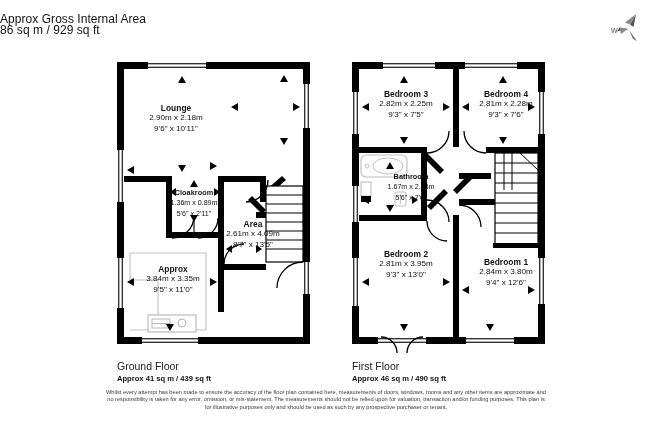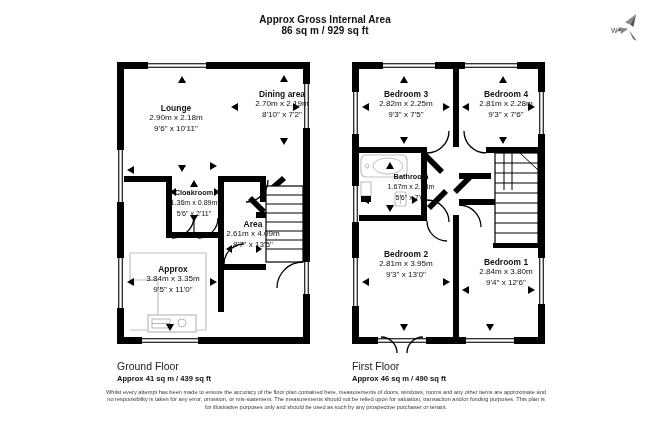--- a/index.html
+++ b/index.html
@@ -19,23 +19,23 @@
     position: absolute;
     inset: 0;
     width: 650px;
     height: 433px;
   }
   .abs { position: absolute; }
 
   
   #header {
     left: 0; right: 0; top: 14px;
-    text-align: center;
-    font-size: 10px;
-    font-weight: bold;
+    text-align: left;
+    font-size: 12px;
+    font-weight: normal;
     line-height: 11px;
     letter-spacing: 0.05px;
   }
 
   
   #compass { right: 4px; top: 8px; width: 40px; height: 42px; }
 
   
   #plan { left: 0; top: 0; width: 650px; height: 433px; }
 
@@ -357,25 +357,20 @@
       </g>
     </g>
   </svg>
 
   <div class="abs room-label" style="left:130px; top:103px; width:92px;">
     <span class="rname">Lounge</span>
     <span class="rdim">2.90m x 2.18m</span>
     <span class="rdim">9'6" x 10'11"</span>
   </div>
 
-  <div class="abs room-label" style="left:236px; top:89px; width:92px;">
-    <span class="rname">Dining area</span>
-    <span class="rdim">2.70m x 2.19m</span>
-    <span class="rdim">8'10" x 7'2"</span>
-  </div>
 
   <div class="abs room-label small" style="left:151px; top:188px; width:86px;">
     <span class="rname">Cloakroom</span>
     <span class="rdim">1.36m x 0.89m</span>
     <span class="rdim">5'6" x 2'11"</span>
   </div>
 
   <div class="abs room-label" style="left:208px; top:219px; width:90px;">
     <span class="rname">Area</span>
     <span class="rdim">2.61m x 4.09m</span>

